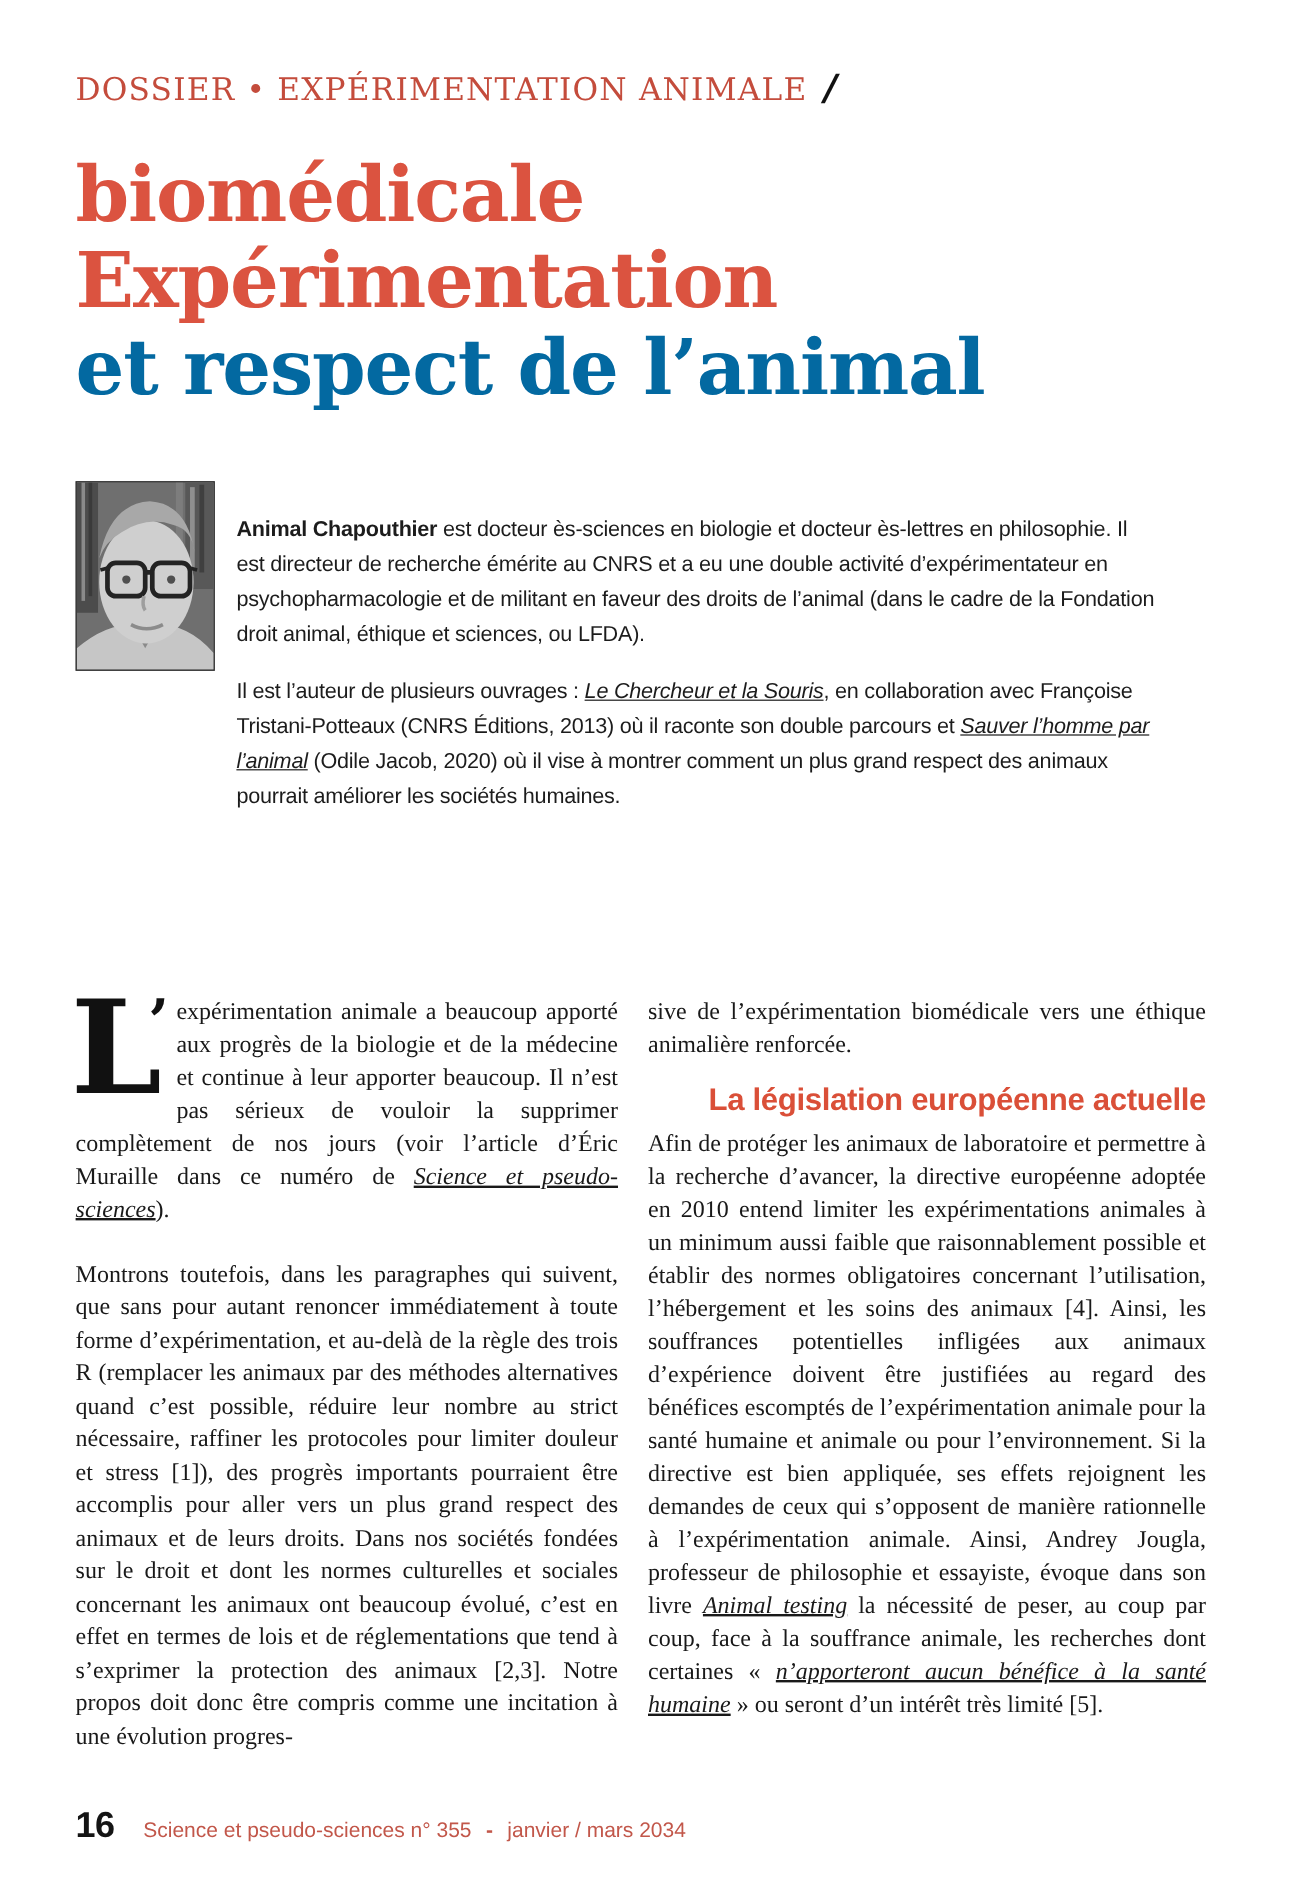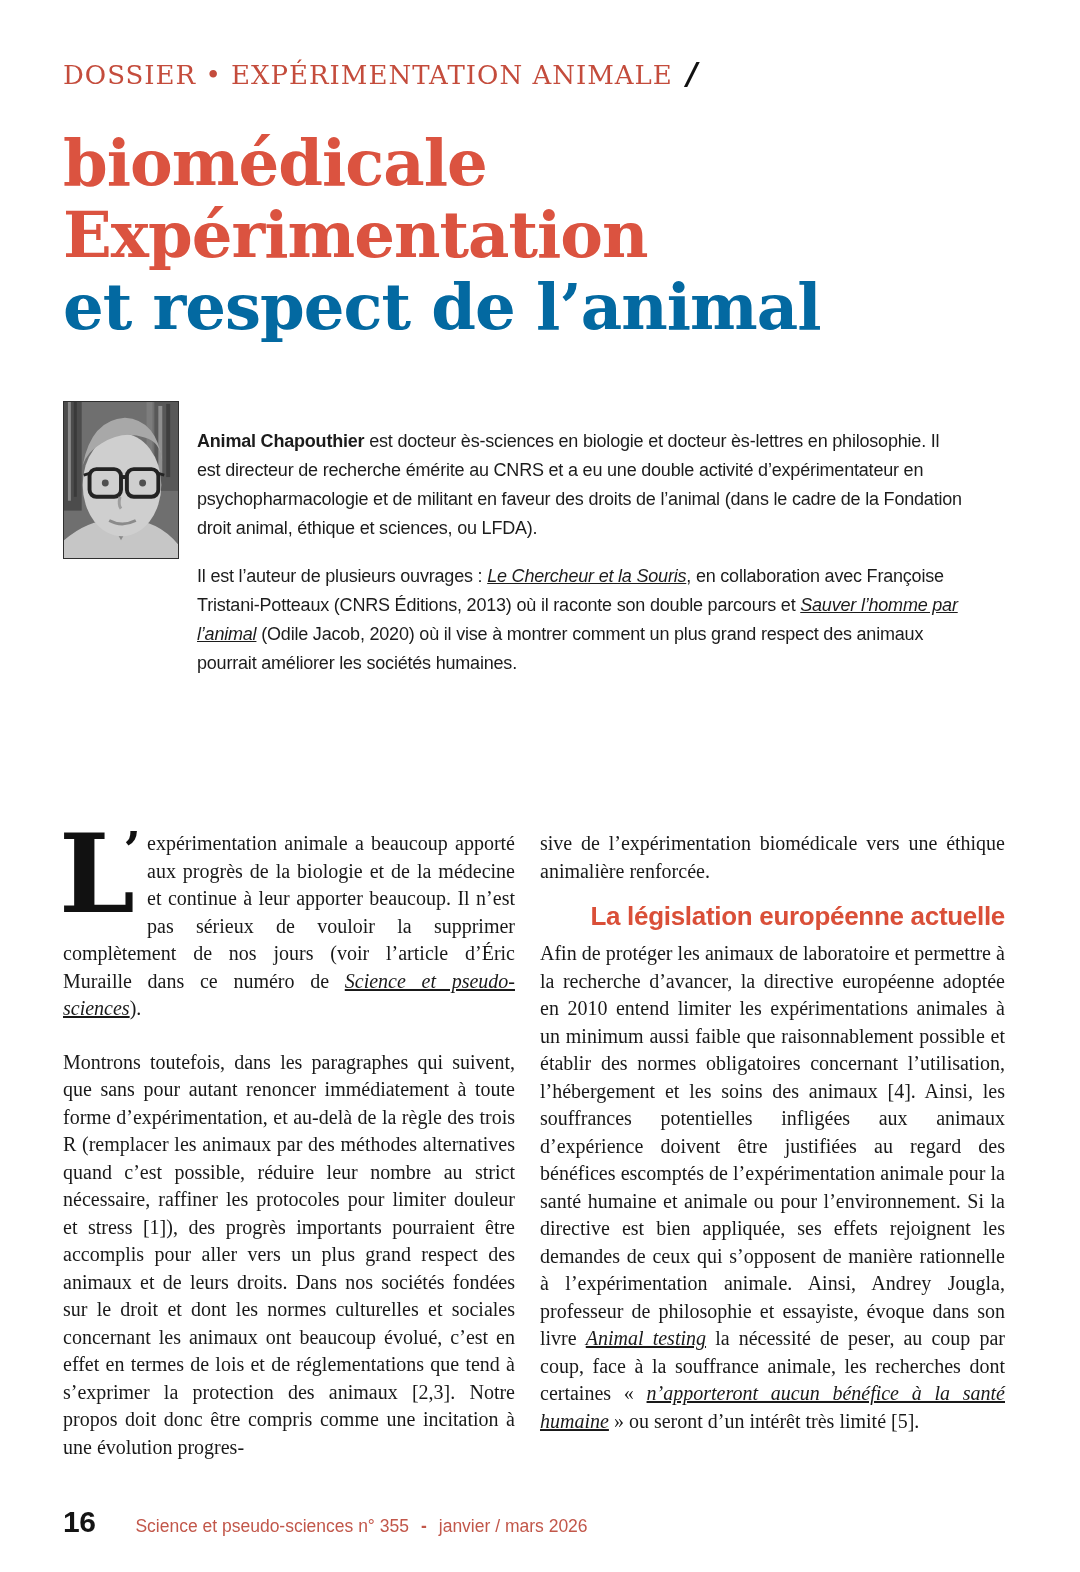--- a/index.html
+++ b/index.html
@@ -68,21 +68,21 @@
     font-size:26px; line-height:30px; color:#da4f38;
     margin-top:16px; margin-bottom:9px; text-align:right; letter-spacing:-0.3px;
   }
 
   .it{ font-style:italic;text-decoration:underline; }
   .bd{ font-weight:bold; }
 
   
   .footer{
     position:absolute; left:63px; top:1505px;
-    display:flex; align-items:baseline;gap:16px;
+    display:flex; align-items:baseline;
   }
   .page-number{ font-size:30px; font-weight:bold; color:#141414; letter-spacing:-0.5px; }
   .footer-line{ margin-left:24px; font-size:17.5px; color:#c2574a; display:flex; align-items:baseline; }
   .footer-line .sep{ margin:0 12px; font-weight:bold; }
 </style>
 </head>
 <body>
 
 <div class="page">
   <div class="inner">
@@ -147,16 +147,16 @@
       </div>
     </div>
 
   </div>
 
   <div class="footer">
     <span class="page-number">16</span>
     <span class="footer-line">
       <span>Science et pseudo-sciences n° 355</span>
       <span class="sep">-</span>
-      <span>janvier / mars 2026</span>
+      <span>janvier / mars 2034</span>
     </span>
   </div>
 </div>
 
 </body></html>

